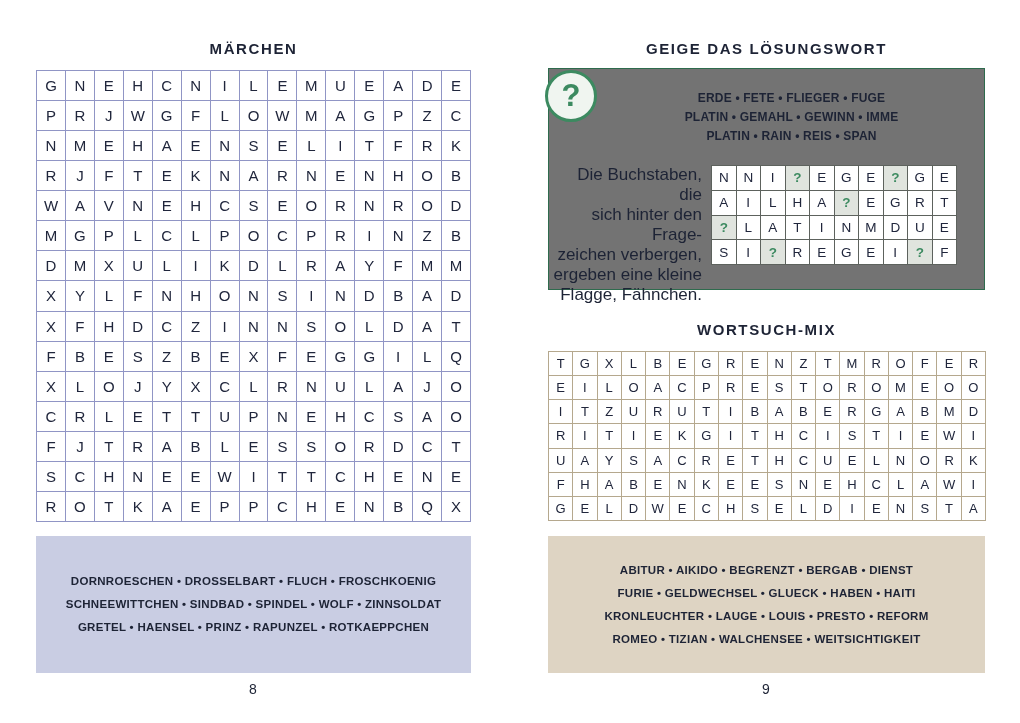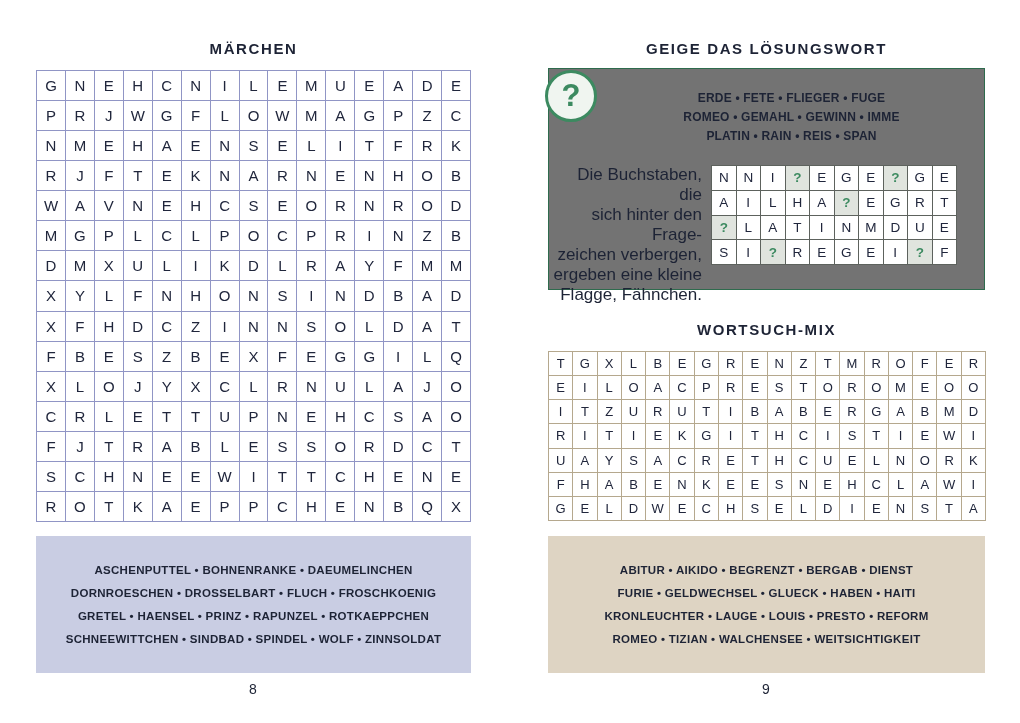--- a/index.html
+++ b/index.html
@@ -315,34 +315,33 @@
       <div class="cell">C</div>
       <div class="cell">H</div>
       <div class="cell">E</div>
       <div class="cell">N</div>
       <div class="cell">B</div>
       <div class="cell">Q</div>
       <div class="cell">X</div>
     </div>
 
   <div class="wordbox wordbox-left">
-    <div>ASCHENPUTTEL • BOHNENRANKE • DAEUMELINCHEN</div>
     <div>DORNROESCHEN • DROSSELBART • FLUCH • FROSCHKOENIG</div>
+    <div>SCHNEEWITTCHEN • SINDBAD • SPINDEL • WOLF • ZINNSOLDAT</div>
     <div>GRETEL • HAENSEL • PRINZ • RAPUNZEL • ROTKAEPPCHEN</div>
-    <div>SCHNEEWITTCHEN • SINDBAD • SPINDEL • WOLF • ZINNSOLDAT</div>
   </div>
 
   <div class="pagenum pagenum-left">8</div>
 
   <div class="title title-right">GEIGE DAS LÖSUNGSWORT</div>
 
   <div class="greenbox">
     <div class="sol-words">
       <div>ERDE • FETE • FLIEGER • FUGE</div>
-      <div>ROMEO • GEMAHL • GEWINN • IMME</div>
+      <div>PLATIN • GEMAHL • GEWINN • IMME</div>
       <div>PLATIN • RAIN • REIS • SPAN</div>
     </div>
     <div class="sol-instr">
       <div>Die Buchstaben, die</div>
       <div>sich hinter den Frage-</div>
       <div>zeichen verbergen,</div>
       <div>ergeben eine kleine</div>
       <div>Flagge, Fähnchen.</div>
     </div>
     <div class="grid grid-sol">

